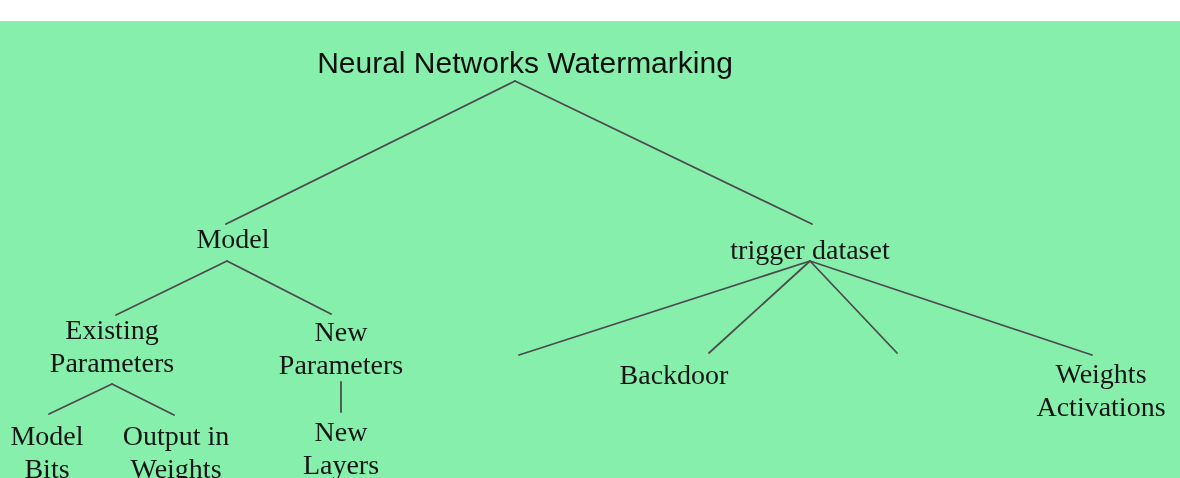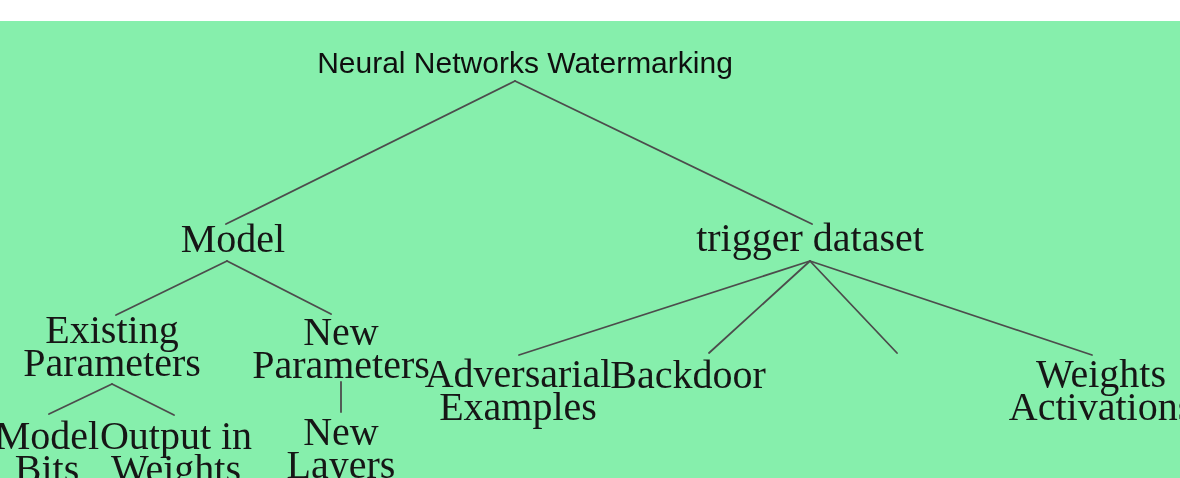--- a/index.html
+++ b/index.html
@@ -21,21 +21,21 @@
   svg.edges line {
     stroke: #4c4c4c;
     stroke-width: 1.8;
     stroke-linecap: round;
   }
   .node {
     position: absolute;
     transform: translateX(-50%);
     text-align: center;
     white-space: pre-line;
-    font-size: 40px;
+    font-size: 28px;
     line-height: 33px;
     letter-spacing: 0px;
   }
   .node.root {
     font-family: "Liberation Sans", "DejaVu Sans", sans-serif;
     font-size: 30px;
     line-height: 32px;
     color: #0f0f0f;
   }
 </style>
@@ -55,39 +55,37 @@
     <line x1="810" y1="240" x2="519" y2="334"></line>
     <line x1="810" y1="240" x2="709" y2="332"></line>
     <line x1="810" y1="240" x2="897" y2="332"></line>
     <line x1="810" y1="240" x2="1092" y2="334"></line>
   </svg>
 
   <div class="node root" style="left:525px; top:26px;">Neural Networks Watermarking</div>
 
   <div class="node" style="left:233px; top:201px;">Model</div>
 
-  <div class="node" style="left:810px; top:200px;">trigger dataset</div>
+  <div class="node" style="left:810px; top:212px;">trigger dataset</div>
 
   <div class="node" style="left:112px; top:292px;font-family:Liberation Serif, serif;">Existing
 Parameters</div>
 
   <div class="node" style="left:341px; top:294px;">New
 Parameters</div>
 
   <div class="node" style="left:47px; top:398px;">Model
 Bits</div>
 
   <div class="node" style="left:176px; top:398px;">Output in
 Weights</div>
 
   <div class="node" style="left:341px; top:394px;">New
 Layers</div>
 
-  <div class="node" style="left:518px; top:336px;">Adversarial
-Examples</div>
 
-  <div class="node" style="left:688px; top:337px;">Backdoor</div>
+  <div class="node" style="left:674px; top:337px;">Backdoor</div>
 
 
   <div class="node" style="left:1101px; top:336px;">Weights
 Activations</div>
 
 </div>
 
 </body></html>

